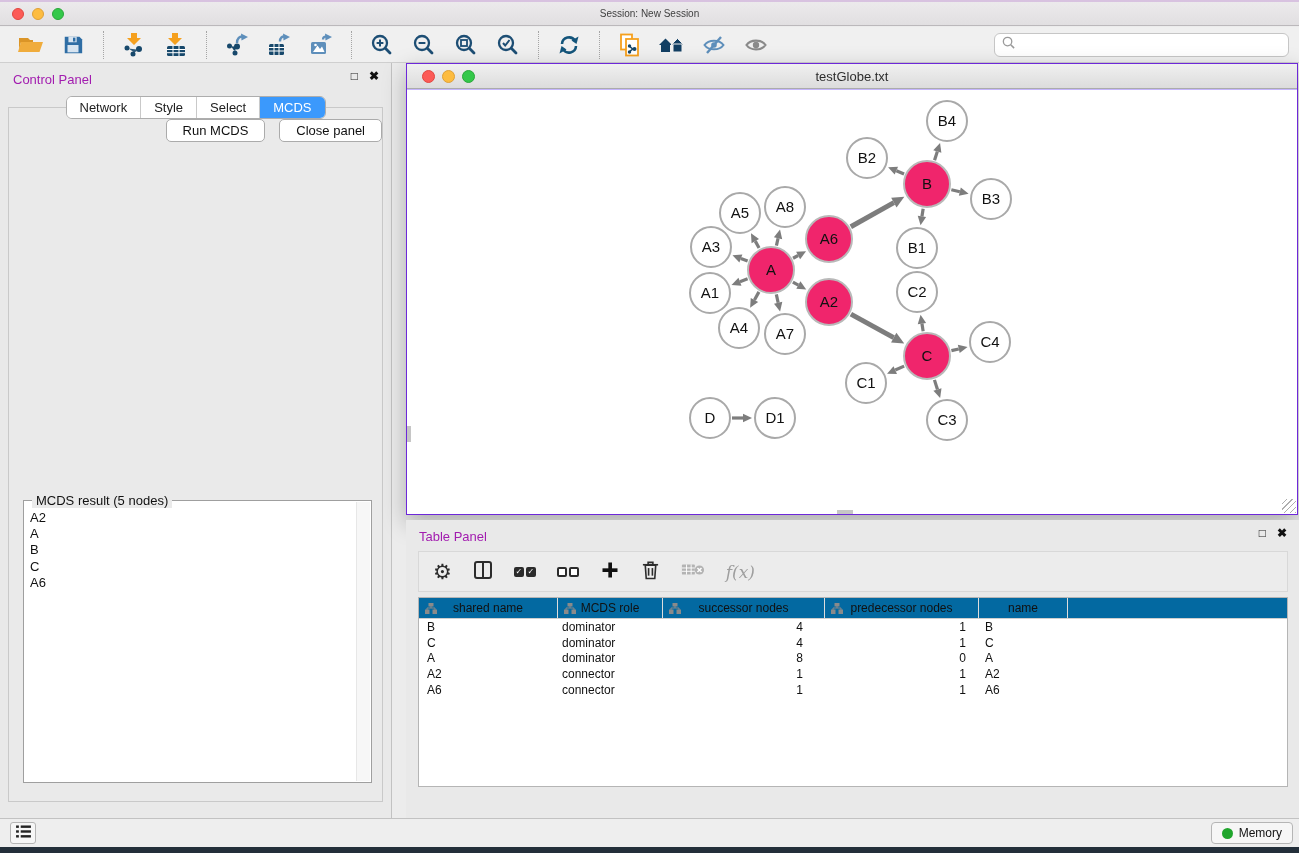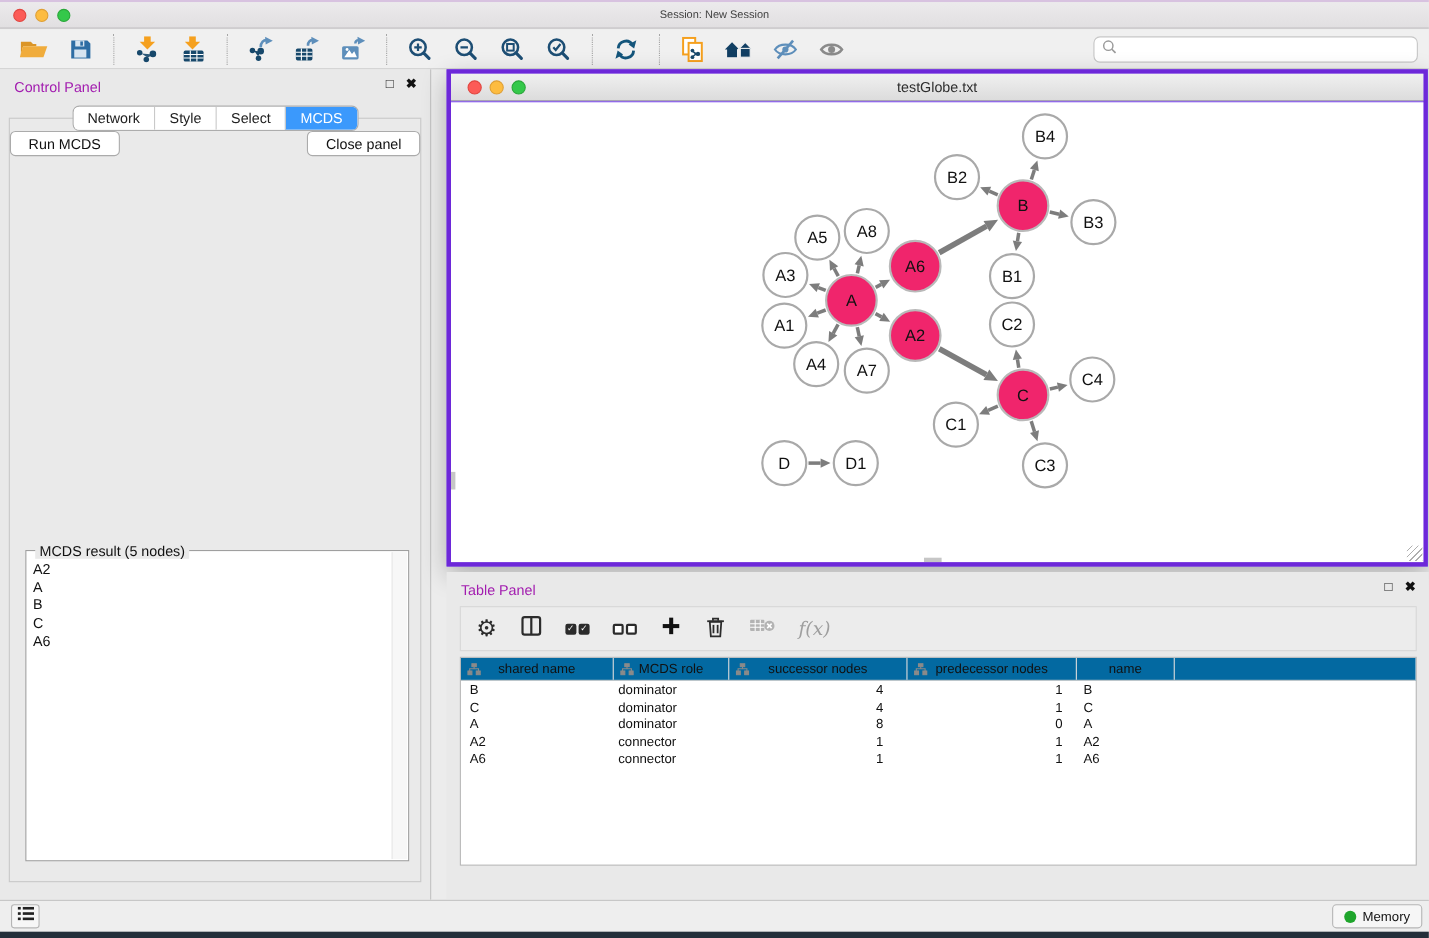--- a/index.html
+++ b/index.html
@@ -45,33 +45,33 @@
     border:1px solid #c9c9c9; }
   .cp-tabs { position:absolute; top:33px; left:50%; transform:translateX(-50%); z-index:2; }
   .opt-label { text-align:center; margin-top:32px; font-size:13px; color:#111; }
   .dropdown { position:relative; width:312px; height:24px; margin:11px auto 0; background:#fff;
     border:1px solid #ababab; border-radius:4px; }
   .dropdown .dd-text { font-size:13px; line-height:22px; padding-left:9px; color:#111; white-space:nowrap; }
   .dd-stepper { position:absolute; right:1px; top:1px; width:20px; height:20px; background:#3B99FC;
     border-radius:4px; display:flex; flex-direction:column; align-items:center; justify-content:center; gap:2px; }
   .dd-stepper .up { width:0; height:0; border-left:4px solid transparent; border-right:4px solid transparent; border-bottom:5px solid #fff; }
   .dd-stepper .down { width:0; height:0; border-left:4px solid transparent; border-right:4px solid transparent; border-top:5px solid #fff; }
-  .cp-buttons { display:flex; justify-content:space-between; gap:14px; margin-top:11px; }
+  .cp-buttons { display:flex; justify-content:flex-end; gap:14px; margin-top:11px; }
   .btn { font-size:13px; font-family:inherit; background:#fff; border:1px solid #ababab; border-radius:5px;
     padding:3px 16px; color:#111; }
   .result-group { position:absolute; left:14px; right:10px; top:392px; bottom:18px; background:#fff;
     border:1px solid #9f9f9f; }
   .result-legend { position:absolute; top:-8px; left:8px; background:#eaeaea; padding:0 4px; font-size:13px; color:#111; }
   .result-list { padding:9px 0 0 6px; font-size:13px; line-height:16.2px; color:#111; }
   .result-scroll { position:absolute; right:1px; top:1px; bottom:1px; width:14px; background:#f7f7f7;
     border-left:1px solid #e7e7e7; }
 
   
-  .network-window { position:absolute; left:406px; top:63px; width:892px; height:452px; background:#8b5cf6;
-    border:4px solid #6d28d9; box-shadow:0 8px 22px rgba(0,0,0,.28); }
+  .network-window { position:absolute; left:406px; top:63px; width:892px; height:452px; background:#c4b5fd;
+    border:1px solid #6d28d9; box-shadow:0 8px 22px rgba(0,0,0,.28); }
   .nw-titlebar { position:relative; height:25px; background:linear-gradient(#f0f0f0,#dcdcdc);
     border-bottom:1px solid #ababab; }
   .nw-titlebar .lights { top:6px; left:15px; gap:7px; }
   .nw-titlebar .light { width:13px; height:13px; }
   .nw-title { text-align:center; line-height:25px; font-size:13px; color:#2d2d2d; }
   .nw-canvas { position:absolute; top:26px; left:0; right:0; bottom:0; background:#fff; overflow:hidden; }
   .nw-grip { position:absolute; right:1px; bottom:1px; width:14px; height:14px;
     background:repeating-linear-gradient(135deg, transparent 0 3px, #9a9a9a 3px 4px); opacity:.8; }
   .nw-tick-left { position:absolute; left:0; top:336px; width:4px; height:16px; background:#c6c6c6; }
   .nw-tick-bottom { position:absolute; left:430px; bottom:0; width:16px; height:4px; background:#c6c6c6; }

